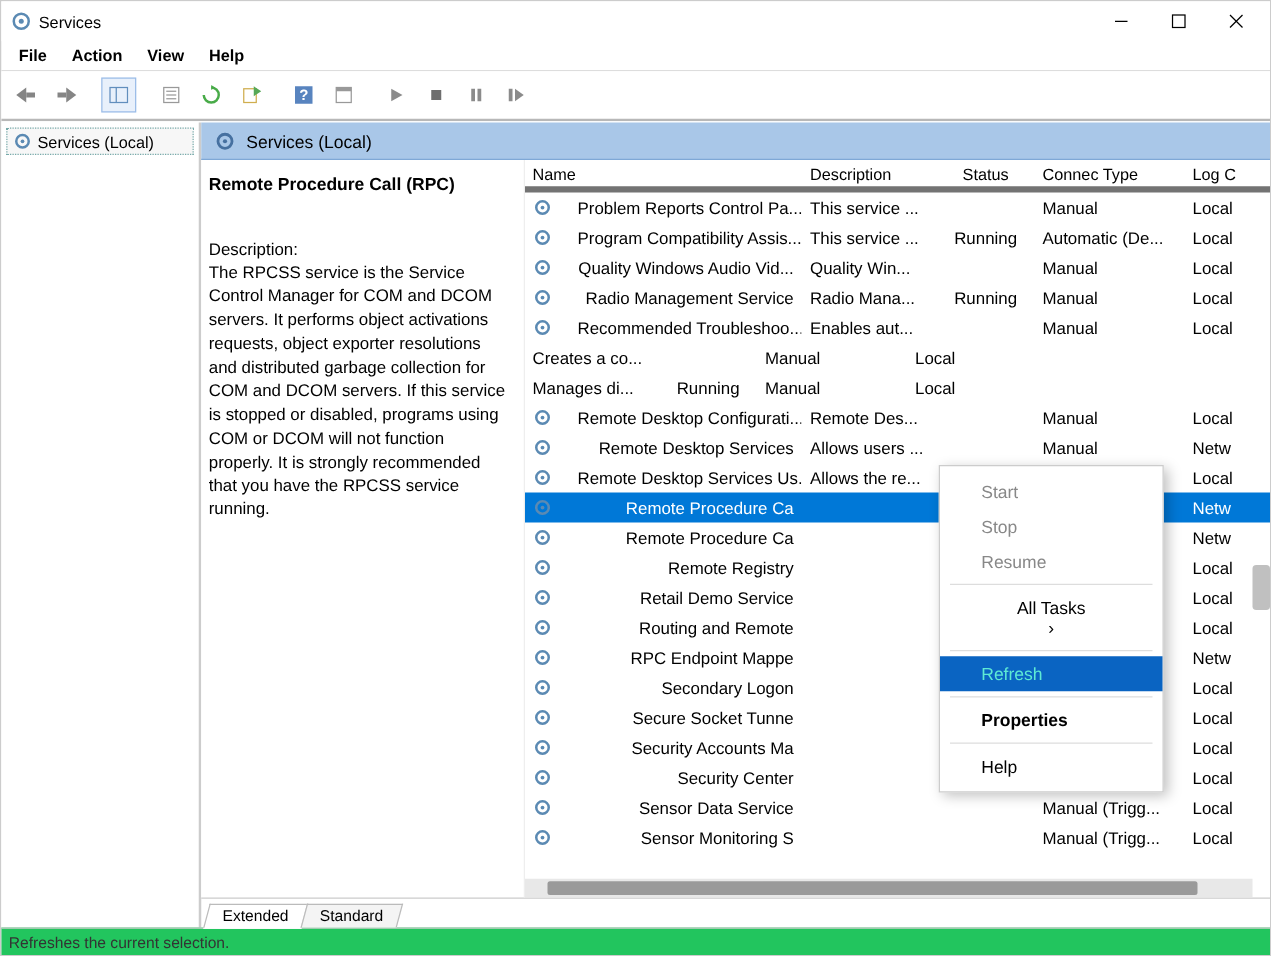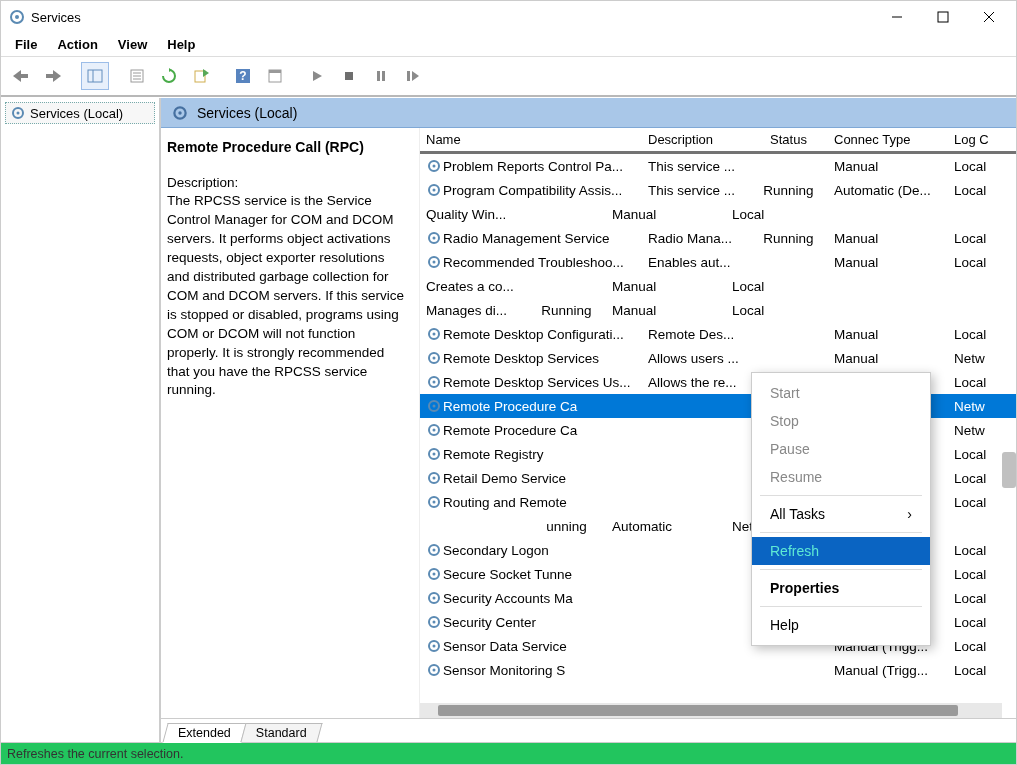--- a/index.html
+++ b/index.html
@@ -86,62 +86,62 @@
   .right-body {
     flex:1; display:flex; min-height:0;
     background:#fff;
   }
   .detail-pane {
     width:258px;
     padding:10px 10px 10px 6px;
     font-size:13.5px;
     line-height:1.4;
   }
-  .detail-pane .svc-title { font-weight:bold; font-size:14px; margin-bottom:16px;}
+  .detail-pane .svc-title { font-weight:bold; font-size:14px; margin-bottom:33px;}
   .list-pane { flex:1; min-width:0; display:flex; flex-direction:column; border-left:1px solid #eee; position:relative;}
   .list-header {
     display:flex;
-    border-bottom:3px solid #737373;
+    border-bottom:5px solid #737373;
     height:26px;
     font-size:13px;
   }
   .col { padding:4px 6px; border-right:1px solid transparent; overflow:hidden; white-space:nowrap; text-overflow:ellipsis;}
   .c-name { width:222px; }
   .c-desc { width:108px; }
   .c-status { width:78px;text-align:center;}
   .c-startup { width:120px;}
   .c-logon { width:50px;}
   .list-body { flex:1; overflow:hidden; position:relative;}
   .row {
     display:flex;
     height:24px;
     align-items:center;
     font-size:13.5px;
   }
   .row .col { padding:2px 6px;}
-  .row .c-name { display:flex; align-items:center; gap:1px;}
+  .row .c-name { display:flex; align-items:center; gap:20px;justify-content:space-between;}
   .row.selected { background:#0078d7; color:#fff;}
   .svc-icon { width:16px; height:16px; flex:0 0 16px;}
   
   .ctx-menu {
     position:absolute;
     left:590px; top:274px;
     width:180px;
     background:#fff;
     border:1px solid #ccc;
     box-shadow: 3px 3px 10px rgba(0,0,0,.25);
     padding:6px 0;
     z-index:50;
     font-size:14px;
   }
-  .ctx-item { padding:6px 18px; color:#888;}
+  .ctx-item { padding:6px 33px; color:#888;}
   .ctx-item.enabled { color:#000;}
   .ctx-item.bold { font-weight:bold; color:#000;}
   .ctx-item.hl { background:#0a64c2; color:#5eead4;}
-  .ctx-item.submenu { display:flex; justify-content:space-between; align-items:center;}
+  .ctx-item.submenu { display:flex; justify-content:space-between; align-items:center;flex-direction:column;}
   .ctx-sep { height:1px; background:#ddd; margin:4px 8px;}
   .tabs {
     height:24px;
     border-top:1px solid #ccc;
     display:flex;
     align-items:flex-end;
     padding-left:4px;
     font-size:12.5px;
   }
   .tab {
@@ -337,20 +337,27 @@
                   <circle cx="8" cy="8" r="1.5" fill="#5b8ab3"></circle>
                 </svg>
                 <span>Program Compatibility Assis...</span>
               </div>
               <div class="col c-desc">This service ...</div>
               <div class="col c-status">Running</div>
               <div class="col c-startup">Automatic (De...</div>
               <div class="col c-logon">Local</div>
             </div>
             <div class="row">
+              <div class="col c-name">
+                <svg class="svc-icon" viewBox="0 0 16 16">
+                  <circle cx="8" cy="8" r="5" fill="none" stroke="#5b8ab3" stroke-width="2"></circle>
+                  <circle cx="8" cy="8" r="1.5" fill="#5b8ab3"></circle>
+                </svg>
+                <span>Quality Windows Audio Vid...</span>
+              </div>
               <div class="col c-desc">Quality Win...</div>
               <div class="col c-status"></div>
               <div class="col c-startup">Manual</div>
               <div class="col c-logon">Local</div>
             </div>
             <div class="row">
               <div class="col c-name">
                 <svg class="svc-icon" viewBox="0 0 16 16">
                   <circle cx="8" cy="8" r="5" fill="none" stroke="#5b8ab3" stroke-width="2"></circle>
                   <circle cx="8" cy="8" r="1.5" fill="#5b8ab3"></circle>
@@ -485,20 +492,27 @@
                   <circle cx="8" cy="8" r="1.5" fill="#5b8ab3"></circle>
                 </svg>
                 <span>Routing and Remote</span>
               </div>
               <div class="col c-desc"></div>
               <div class="col c-status"></div>
               <div class="col c-startup">Disabled</div>
               <div class="col c-logon">Local</div>
             </div>
             <div class="row">
+              <div class="col c-name">
+                <svg class="svc-icon" viewBox="0 0 16 16">
+                  <circle cx="8" cy="8" r="5" fill="none" stroke="#5b8ab3" stroke-width="2"></circle>
+                  <circle cx="8" cy="8" r="1.5" fill="#5b8ab3"></circle>
+                </svg>
+                <span>RPC Endpoint Mappe</span>
+              </div>
               <div class="col c-desc"></div>
               <div class="col c-status">unning</div>
               <div class="col c-startup">Automatic</div>
               <div class="col c-logon">Netw</div>
             </div>
             <div class="row">
               <div class="col c-name">
                 <svg class="svc-icon" viewBox="0 0 16 16">
                   <circle cx="8" cy="8" r="5" fill="none" stroke="#5b8ab3" stroke-width="2"></circle>
                   <circle cx="8" cy="8" r="1.5" fill="#5b8ab3"></circle>
@@ -583,21 +597,20 @@
       </div>
     </div>
     <div class="tabs">
       <div class="tab active"><span>Extended</span></div>
       <div class="tab"><span>Standard</span></div>
     </div>
 
     <div class="ctx-menu" id="ctx-menu">
         <div class="ctx-item"><span>Start</span></div>
         <div class="ctx-item"><span>Stop</span></div>
-        <div class="ctx-item"><span>Pause</span></div>
         <div class="ctx-item"><span>Resume</span></div>
         <div class="ctx-sep"></div>
         <div class="ctx-item enabled submenu">
           <span>All Tasks</span>
           <span>›</span>
         </div>
         <div class="ctx-sep"></div>
         <div class="ctx-item enabled hl"><span>Refresh</span></div>
         <div class="ctx-sep"></div>
         <div class="ctx-item enabled bold"><span>Properties</span></div>

